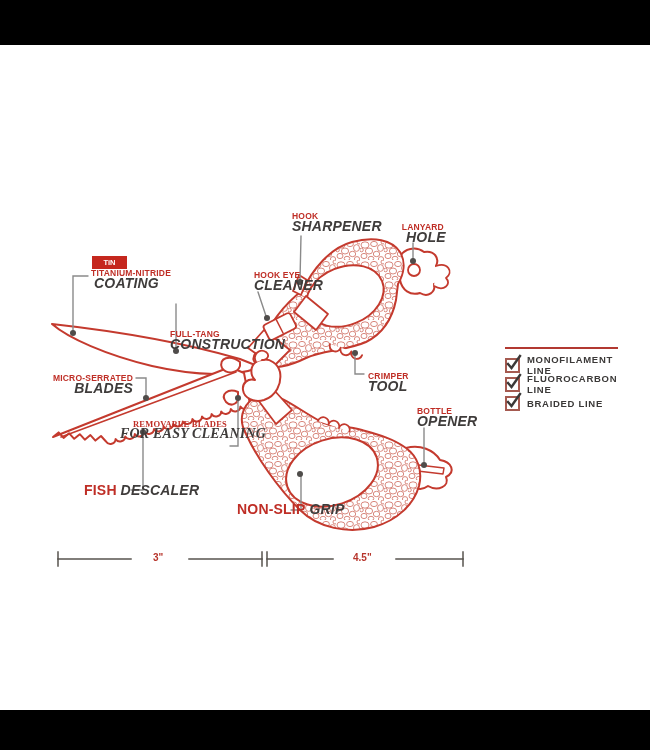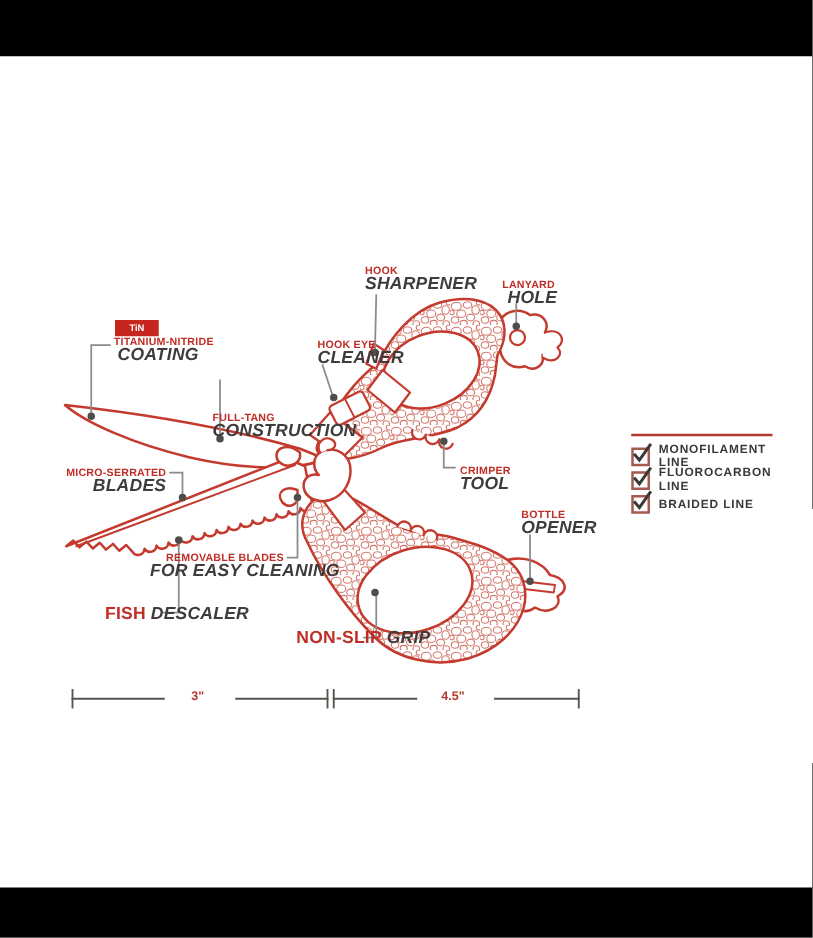--- a/index.html
+++ b/index.html
@@ -183,21 +183,21 @@
   <div class="lbl ra" style="left:40px;top:373px;width:93px;">
     <span class="t">MICRO-SERRATED</span>
     <span class="s">BLADES</span>
   </div>
 
   <div class="lbl" style="left:368px;top:371px;">
     <span class="t">CRIMPER</span>
     <span class="s">TOOL</span>
   </div>
 
-  <div class="lbl ra" style="left:120px;top:441px;width:107px;">
+  <div class="lbl ra" style="left:120px;top:419px;width:107px;font-family:Liberation Serif, serif;">
     <span class="t">REMOVABLE BLADES</span>
     <span class="s">FOR EASY CLEANING</span>
   </div>
 
   <div class="inline-lbl" style="left:84px;top:485px;">
     <span class="t">FISH</span>
     <span class="s">DESCALER</span>
   </div>
 
   <div class="inline-lbl" style="left:237px;top:504px;">

